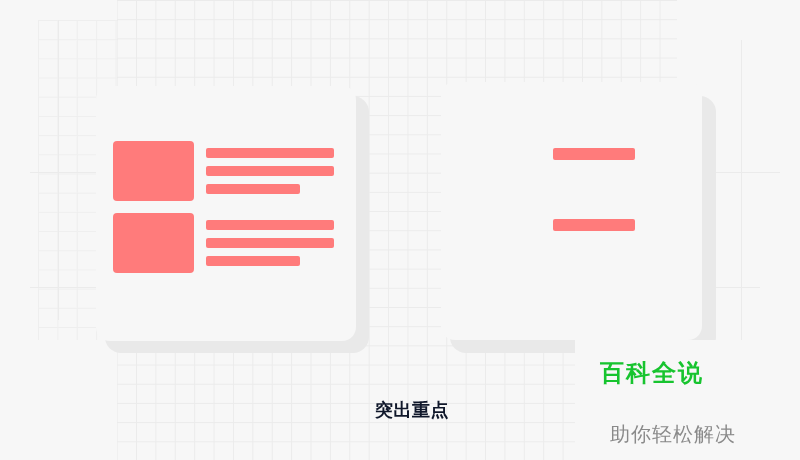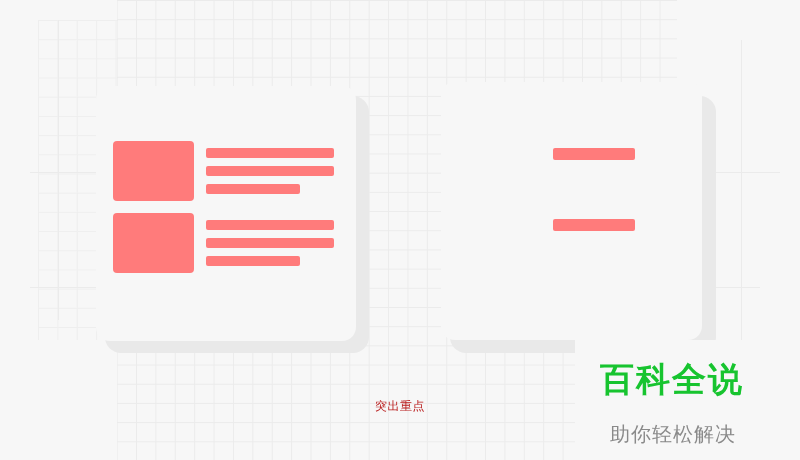--- a/index.html
+++ b/index.html
@@ -24,28 +24,28 @@
     position:absolute; background:#e9e9e9; border-radius:16px;
   }
   .card {
     position:absolute; background:#f7f7f7; border-radius:14px;
   }
   .blk { position:absolute; background:#ff7b7b; border-radius:4px; }
   .bar { position:absolute; background:#ff7b7b; border-radius:2px; height:10px; }
 
   .caption {
     position:absolute; left:375px; top:398px;
-    font-size:12px; color:#b91c1c; letter-spacing:0.5px;
+    font-size:18px; color:#0f172a; letter-spacing:0.5px;font-weight:bold;
   }
   .wm-cover {
     position:absolute; left:575px; top:340px; width:225px; height:120px; background:#f7f7f7;
   }
   .wm-title {
     position:absolute; left:600px; top:357px;
-    font-size:34px; font-weight:bold; color:#17c42f; letter-spacing:2px;
+    font-size:24px; font-weight:bold; color:#17c42f; letter-spacing:2px;
   }
   .wm-sub {
     position:absolute; left:610px; top:400px;
     font-size:20px; color:#8a8a8a; letter-spacing:1px;margin-top:21px;
   }
 </style>
 </head>
 <body>
 
 <div class="grid grid-main"></div>

